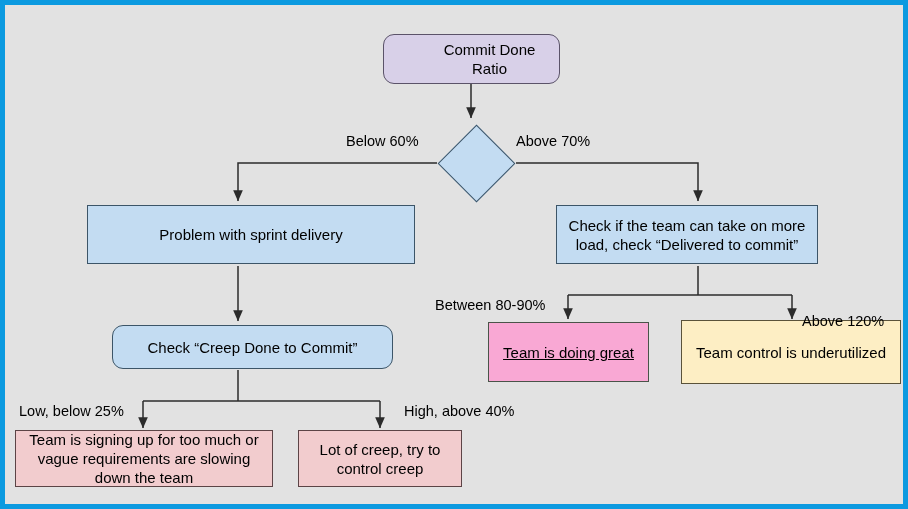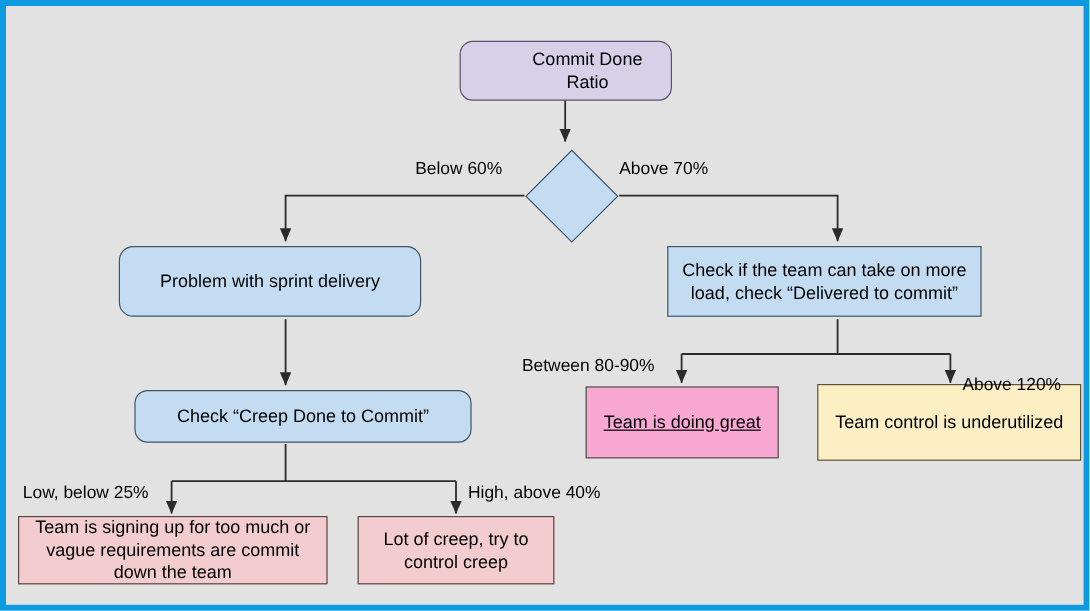--- a/index.html
+++ b/index.html
@@ -97,21 +97,21 @@
 
   <div class="node node-purple" style="left:378px; top:29px; width:177px; height:50px;">
     <span>Commit Done Ratio</span>
   </div>
 
   <div class="diamond" style="left:444px; top:131px; width:55px; height:55px;"></div>
 
   <div class="edge-label" style="left:341px; top:128px;">Below 60%</div>
   <div class="edge-label" style="left:511px; top:128px;">Above 70%</div>
 
-  <div class="node node-blue" style="left:94px; top:200px; width:252px; height:59px;border-radius:12px;">
+  <div class="node node-blue" style="left:82px; top:200px; width:328px; height:59px;">
     <span>Problem with sprint delivery</span>
   </div>
 
   <div class="node node-blue" style="left:551px; top:200px; width:262px; height:59px;">
     <span>Check if the team can take on more load, check “Delivered to commit”</span>
   </div>
 
   <div class="node node-blue-r" style="left:107px; top:320px; width:281px; height:44px;">
     <span>Check “Creep Done to Commit”</span>
   </div>
@@ -121,23 +121,23 @@
 
   <div class="node node-green" style="left:483px; top:317px; width:161px; height:60px;">
     <span>Team is doing great</span>
   </div>
 
   <div class="node node-yellow" style="left:676px; top:315px; width:220px; height:64px;">
     <span>Team control is underutilized</span>
   </div>
 
   <div class="edge-label" style="left:14px; top:398px;">Low, below 25%</div>
-  <div class="edge-label" style="left:385px; top:398px;">High, above 40%</div>
+  <div class="edge-label" style="left:399px; top:398px;">High, above 40%</div>
 
   <div class="node node-pink" style="left:10px; top:425px; width:258px; height:57px;">
-    <span>Team is signing up for too much or vague requirements are commit down the team</span>
+    <span>Team is signing up for too much or vague requirements are slowing down the team</span>
   </div>
 
   <div class="node node-pink" style="left:293px; top:425px; width:164px; height:57px;">
     <span>Lot of creep, try to control creep</span>
   </div>
 
 </div>
 
 </body></html>

